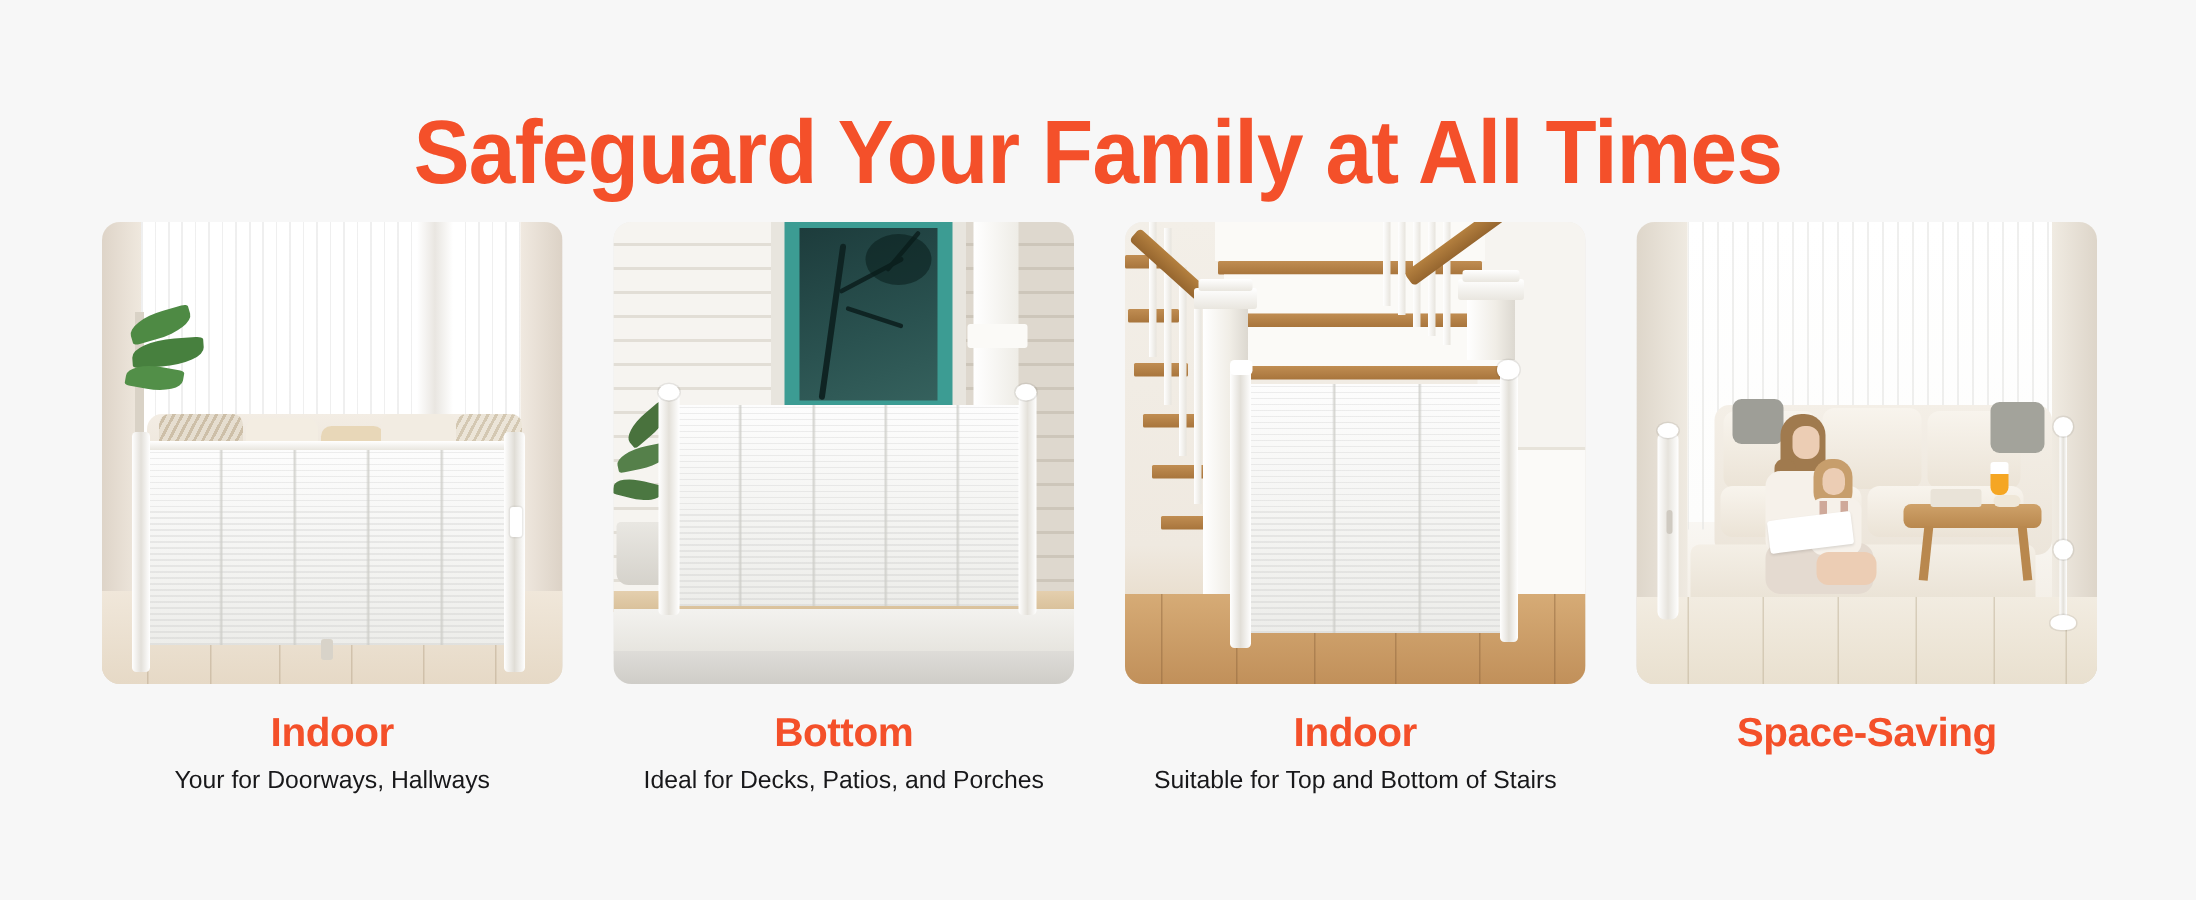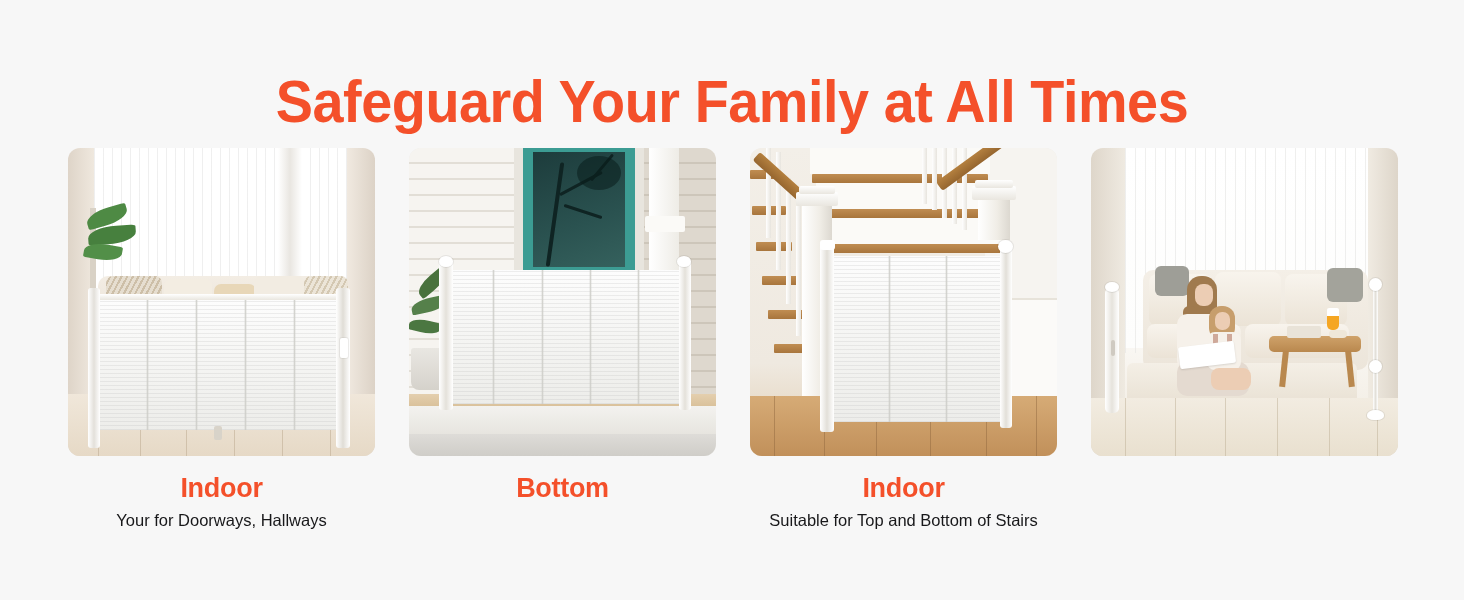--- a/index.html
+++ b/index.html
@@ -265,20 +265,21 @@
           <div class="mesh-rib" style="left:97px;"></div>
           <div class="mesh-rib" style="left:145px;"></div>
           <div class="mesh-rib" style="left:193px;"></div>
         </div>
         <div class="abs" style="left:30px;top:112px;width:14px;height:150px;background:linear-gradient(90deg,#ffffff,#e4e1da,#ffffff);border-radius:3px;"></div>
         <div class="abs" style="left:270px;top:112px;width:12px;height:150px;background:linear-gradient(90deg,#ffffff,#e4e1da,#ffffff);border-radius:3px;"></div>
         <div class="abs c4-knob" style="left:30px;top:108px;width:14px;height:11px;"></div>
         <div class="abs c4-knob" style="left:268px;top:108px;width:14px;height:11px;"></div>
       </div>
       <div class="cap-title">Bottom</div>
+      <div class="cap-sub">Ideal for Decks, Patios, and Porches</div>
     </div>
 
     <div class="card">
       <div class="photo">
         <div class="abs c3-bg"></div>
         <div class="abs c3-wallR"></div>
         <div class="abs c3-wain"></div>
 
         <div class="c3-riser" style="left:60px;top:0;width:180px;height:26px;"></div>
         <div class="c3-tread" style="left:62px;top:26px;width:176px;"></div>
@@ -390,16 +391,17 @@
         </div>
 
         <div class="abs c4-postL"></div>
         <div class="abs c4-knob" style="left:14px;top:134px;width:14px;height:10px;"></div>
         <div class="abs" style="left:20px;top:192px;width:4px;height:16px;background:#cfcac1;border-radius:2px;"></div>
         <div class="abs c4-poleR"></div>
         <div class="abs c4-knob" style="left:278px;top:130px;width:13px;height:13px;"></div>
         <div class="abs c4-knob" style="left:278px;top:212px;width:13px;height:13px;"></div>
         <div class="abs c4-knob" style="left:276px;top:262px;width:17px;height:10px;border-radius:50% 50% 40% 40%;"></div>
       </div>
+      <div class="cap-title">Space-Saving</div>
     </div>
 
   </div>
 </div>
 
 </body></html>

